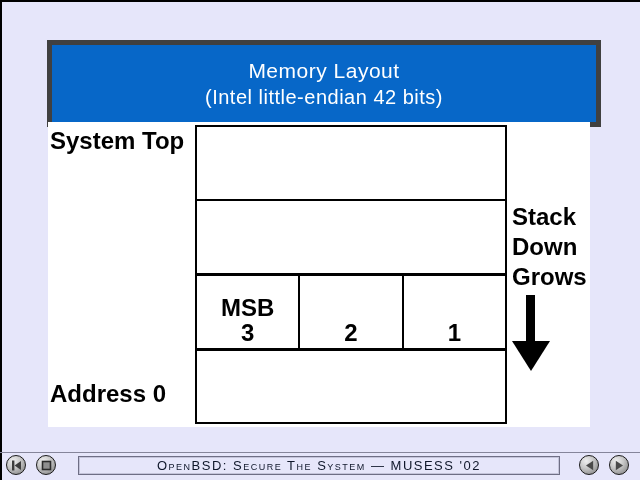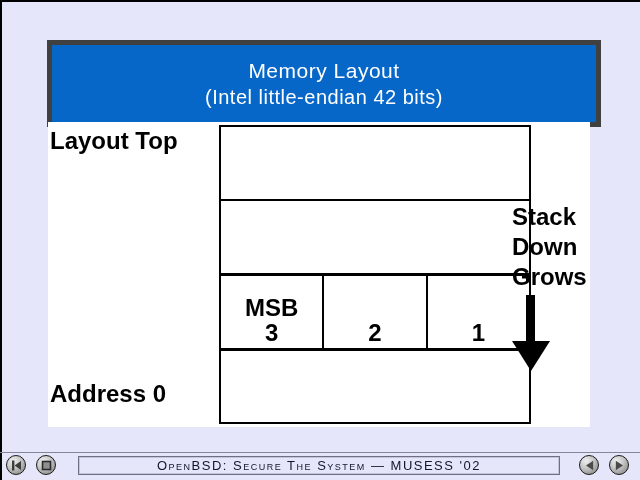--- a/index.html
+++ b/index.html
@@ -29,21 +29,21 @@
   .lbl{position:absolute;font-weight:bold;font-size:24px;line-height:26px;white-space:nowrap;}
   .lbl-memory-top{left:2px;top:6px;}
   .lbl-address-0{left:2px;top:259px;}
   .stack-note{position:absolute;left:464px;top:80px;font-weight:bold;font-size:24px;line-height:30px;}
   .stack-arrow{position:absolute;left:461px;top:171px;}
 
   
   .grid{
     position:absolute;left:147px;top:3px;width:312px;height:299px;
     border:2px solid #000;box-sizing:border-box;
-    display:flex;flex-direction:column;margin-left:24px;
+    display:flex;flex-direction:column;
   }
   .grid .row1{height:72px;border-bottom:2px solid #000;}
   .grid .row2{height:72px;border-bottom:3px solid #000;}
   .grid .byte-row{height:72px;border-bottom:3px solid #000;display:flex;}
   .grid .row4{flex:1;}
   .byte-cell{
     flex:1;display:flex;flex-direction:column;justify-content:flex-end;align-items:center;
     padding-bottom:3px;box-sizing:border-box;border-right:2px solid #000;
     font-weight:bold;font-size:24px;line-height:25px;text-align:center;
   }
@@ -78,21 +78,21 @@
 <div class="screen">
   <div class="win-border-top"></div>
   <div class="win-border-left"></div>
 
   <div class="banner">
     <div class="title">Memory Layout</div>
     <div class="subtitle">(Intel little-endian 42 bits)</div>
   </div>
 
   <div class="panel">
-    <div class="lbl lbl-memory-top">Layout Top</div>
+    <div class="lbl lbl-memory-top">System Top</div>
     <div class="lbl lbl-address-0">Address 0</div>
 
     <div class="grid">
       <div class="row1"></div>
       <div class="row2"></div>
       <div class="byte-row">
         <div class="byte-cell">
           <div class="byte-tag">MSB</div>
           <div class="byte-num">3</div>
         </div>

